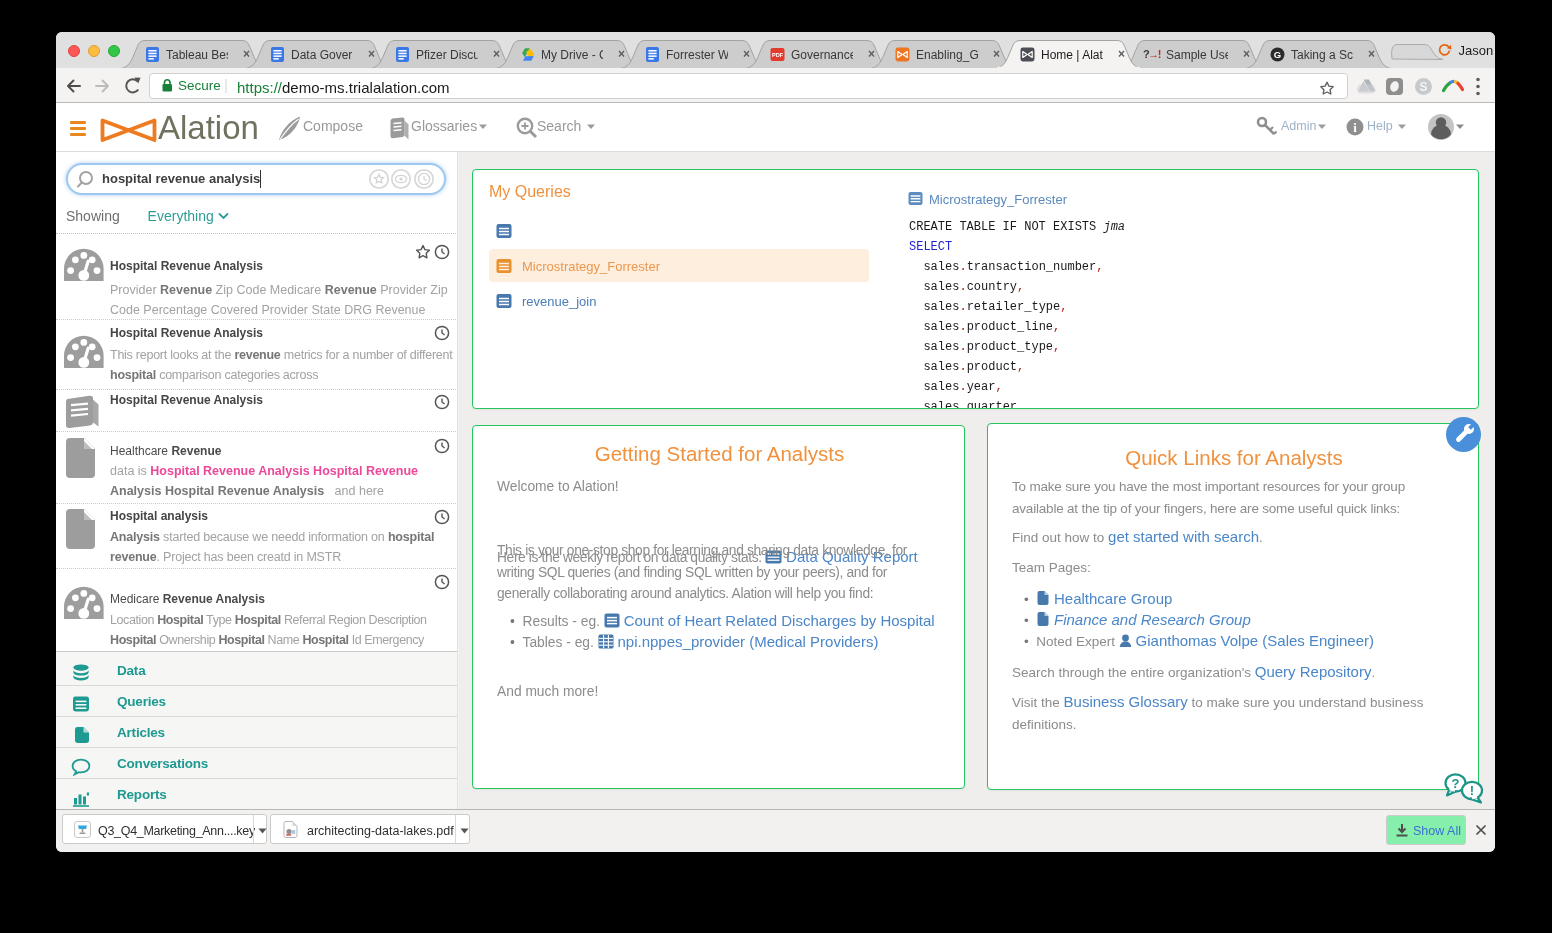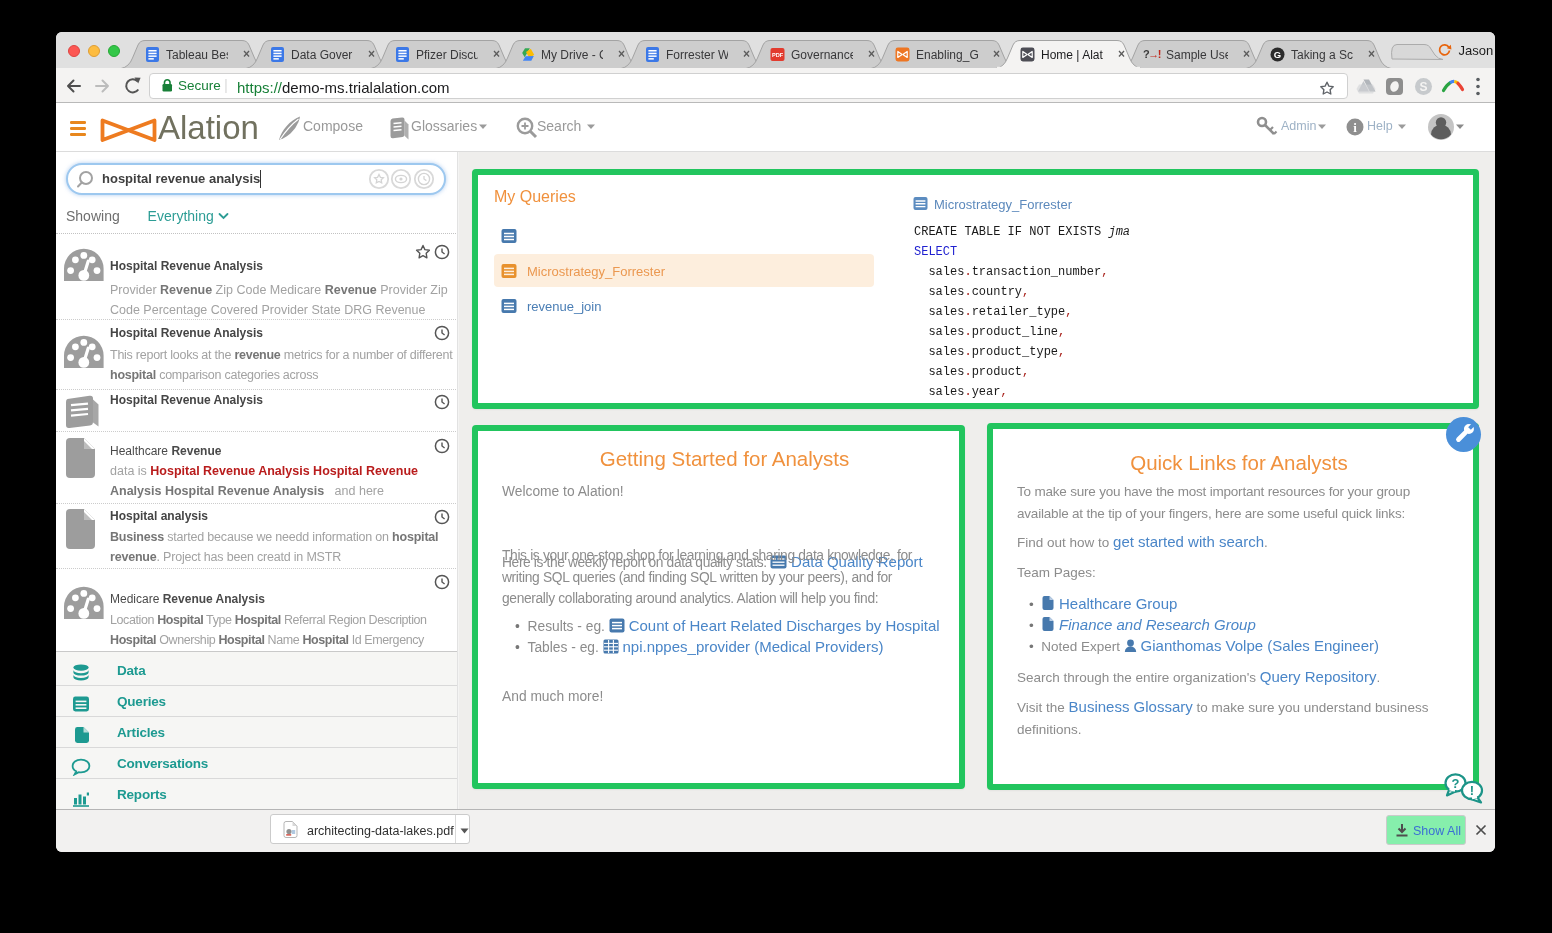--- a/index.html
+++ b/index.html
@@ -14,21 +14,21 @@
 .tabtxt{position:absolute;left:38px;top:8px;width:62px;height:15px;font-size:12px;color:#38383a;white-space:nowrap;overflow:hidden;}
 .tabx{position:absolute;right:9px;top:7px;font-size:12px;color:#5c5c5c;font-weight:bold;}
 
 #toolbar{position:absolute;left:0;top:36px;width:1439px;height:35px;background:#f4f3f2;border-bottom:1px solid #b9b9b9;}
 #urlbox{position:absolute;left:93px;top:5px;width:1199px;height:26px;background:#fff;border:1px solid #d0d0d0;border-radius:4px;}
 
 #appheader{position:absolute;left:0;top:71px;width:1439px;height:49px;background:#fff;border-bottom:1px solid #dcdcdc;}
 #sidebar{position:absolute;left:0;top:120px;width:402px;height:657px;background:#fff;border-right:1px solid #e2e2e2;overflow:hidden;}
 #main{position:absolute;left:403px;top:120px;width:1036px;height:657px;background:#efeeec;}
 #dlbar{position:absolute;left:0;top:777px;width:1439px;height:43px;background:#f2f1f0;border-top:1px solid #b5b5b5;}
-.card{position:absolute;background:#fff;border:6px solid #22c55e;border-radius:4px;box-shadow:0 1px 2px rgba(0,0,0,0.05);}
+.card{position:absolute;background:#fff;border:1px solid #22c55e;border-radius:4px;box-shadow:0 1px 2px rgba(0,0,0,0.05);}
 .orange{color:#f0913d;}
 a.lnk{color:#4a86c8;text-decoration:none;}
 .gtxt{color:#8c8c8c;}
 .pu{color:#a8201a;}
 </style>
 </head>
 <body>
 <div id="win">
   <div id="tabstrip">
     <svg width="1439" height="36" style="position:absolute;left:0;top:0">
@@ -325,34 +325,34 @@
     <svg class="abs" style="left:8px;top:285px;" width="36" height="42">
         <path d="M 2 5 Q 2 1 6 1 L 20 1 L 31 12 L 31 37 Q 31 41 27 41 L 6 41 Q 2 41 2 37 Z" fill="#9d9d9d"></path>
         <path d="M 20 1 L 20 12 L 31 12 Z" fill="#fff"></path>
         <path d="M 20 12 L 20 4 L 28 12 Z" fill="#bdbdbd"></path>
       </svg>
     <svg class="abs" style="left:378px;top:286px;" width="16" height="16">
         <circle cx="8" cy="8" r="6.6" fill="none" stroke="#555" stroke-width="1.5"></circle>
         <path d="M 8 4.4 V 8 L 10.6 10" stroke="#555" stroke-width="1.4" fill="none"></path>
       </svg>
     <div class="abs" style="left:54px;top:292px;font-size:12px;color:#4a4a4a;">Healthcare <b>Revenue</b></div>
-    <div class="abs" style="left:54px;top:310px;font-size:12.5px;color:#a2a2a2;line-height:19.5px;white-space:nowrap;">data is <b style="color:#b91c1c;">Hospital Revenue Analysis Hospital Revenue</b><br><b style="color:#767676;">Analysis Hospital Revenue Analysis</b>&nbsp;&nbsp; and here</div>
+    <div class="abs" style="left:54px;top:310px;font-size:12.5px;color:#a2a2a2;line-height:19.5px;white-space:nowrap;">data is <b style="color:#ec4899;">Hospital Revenue Analysis Hospital Revenue</b><br><b style="color:#767676;">Analysis Hospital Revenue Analysis</b>&nbsp;&nbsp; and here</div>
     <div class="abs" style="left:0;top:351px;width:402px;border-top:1px dotted #cccccc;"></div>
 
     <svg class="abs" style="left:8px;top:356px;" width="36" height="42">
         <path d="M 2 5 Q 2 1 6 1 L 20 1 L 31 12 L 31 37 Q 31 41 27 41 L 6 41 Q 2 41 2 37 Z" fill="#9d9d9d"></path>
         <path d="M 20 1 L 20 12 L 31 12 Z" fill="#fff"></path>
         <path d="M 20 12 L 20 4 L 28 12 Z" fill="#bdbdbd"></path>
       </svg>
     <svg class="abs" style="left:378px;top:357px;" width="16" height="16">
         <circle cx="8" cy="8" r="6.6" fill="none" stroke="#555" stroke-width="1.5"></circle>
         <path d="M 8 4.4 V 8 L 10.6 10" stroke="#555" stroke-width="1.4" fill="none"></path>
       </svg>
     <div class="abs" style="left:54px;top:357px;font-size:12px;font-weight:bold;color:#454545;">Hospital analysis</div>
-    <div class="abs" style="left:54px;top:376px;font-size:12.5px;color:#a2a2a2;line-height:19.5px;white-space:nowrap;letter-spacing:-0.2px;"><b style="color:#767676;">Business</b> started because we needd information on <b style="color:#767676;">hospital</b><br><b style="color:#767676;">revenue</b>. Project has been creatd in MSTR</div>
+    <div class="abs" style="left:54px;top:376px;font-size:12.5px;color:#a2a2a2;line-height:19.5px;white-space:nowrap;letter-spacing:-0.2px;"><b style="color:#767676;">Analysis</b> started because we needd information on <b style="color:#767676;">hospital</b><br><b style="color:#767676;">revenue</b>. Project has been creatd in MSTR</div>
     <div class="abs" style="left:0;top:416px;width:402px;border-top:1px dotted #cccccc;"></div>
 
     <svg class="abs" style="left:6px;top:431px;" width="44" height="36">
         <path d="M2 36 V23.5 A19.8 19.8 0 0 1 41.6 23.5 V36 Z" fill="#9d9d9d"></path>
         <g fill="#fff">
           <circle cx="8.6" cy="25.6" r="3.4"></circle>
           <circle cx="13.4" cy="14.8" r="3.4"></circle>
           <circle cx="21.8" cy="10.4" r="3.4"></circle>
           <circle cx="30.2" cy="14.8" r="3.4"></circle>
           <circle cx="35" cy="25.6" r="3.4"></circle>
@@ -534,20 +534,33 @@
       <path d="M 5 17 L 3 22.5 L 12 18.3 Z" fill="#fff" stroke="#1c9488" stroke-width="2.2" stroke-linejoin="round"></path>
       <path d="M 5.5 16 L 11 17.5 Z" fill="#fff" stroke="#fff" stroke-width="2.5"></path>
       <text x="11.5" y="14.5" text-anchor="middle" font-size="13" font-weight="bold" fill="#1c9488" font-family="Liberation Sans">?</text>
       <ellipse cx="28" cy="17.5" rx="10" ry="8.6" fill="#fff" stroke="#1c9488" stroke-width="2.2"></ellipse>
       <path d="M 33.5 24.5 L 37 29.5 L 26 25.8 Z" fill="#fff" stroke="#1c9488" stroke-width="2.2" stroke-linejoin="round"></path>
       <path d="M 28 25 L 33 24 Z" stroke="#fff" stroke-width="2.5"></path>
       <text x="28" y="22" text-anchor="middle" font-size="13" font-weight="bold" fill="#1c9488" font-family="Liberation Sans">!</text>
     </svg>
   </div>
   <div id="dlbar">
+    <div class="abs" style="left:6px;top:4px;width:205px;height:30px;background:#fff;border:1px solid #cbcbcb;border-radius:3px;">
+      <svg class="abs" style="left:11px;top:6px;" width="17" height="17">
+          <rect x="0.5" y="0.5" width="16" height="16" rx="2.5" fill="#fdfdfd" stroke="#c9c9c9"></rect>
+          <path d="M 4 4.5 L 13 4.5 L 12 8 L 5 8 Z" fill="#2fa7e0"></path>
+          <rect x="7.7" y="8" width="1.6" height="3.4" fill="#9a9a9a"></rect>
+          <rect x="5.4" y="11.4" width="6.2" height="1.6" rx="0.8" fill="#9a9a9a"></rect>
+        </svg>
+      <span class="abs" style="left:35px;top:9px;font-size:12.5px;color:#303030;letter-spacing:-0.3px;">Q3_Q4_Marketing_Ann....key</span>
+      <span class="abs" style="left:190px;top:0;width:1px;height:28px;background:#d8d8d8;"></span>
+      <svg class="abs" style="left:195px;top:13px;" width="9" height="6">
+          <polygon points="0.5,0.5 8.5,0.5 4.5,5.5" fill="#555"></polygon>
+        </svg>
+    </div>
     <div class="abs" style="left:214px;top:4px;width:200px;height:30px;background:#fff;border:1px solid #cbcbcb;border-radius:3px;">
       <svg class="abs" style="left:12px;top:6px;" width="15" height="17">
           <path d="M 1 2.5 Q 1 0.5 3 0.5 L 9.5 0.5 L 14 5 L 14 14.5 Q 14 16.5 12 16.5 L 3 16.5 Q 1 16.5 1 14.5 Z" fill="#fff" stroke="#b5b5b5"></path>
           <path d="M 9.5 0.5 L 9.5 5 L 14 5 Z" fill="#d8d8d8"></path>
           <circle cx="6" cy="10.5" r="2.6" fill="#8f8f8f"></circle>
           <rect x="8.8" y="9" width="3.4" height="4" fill="#b0c8e0"></rect>
           <rect x="3.2" y="13.2" width="5" height="1.4" fill="#d04437"></rect>
         </svg>
       <span class="abs" style="left:36px;top:9px;font-size:12.5px;color:#303030;">architecting-data-lakes.pdf</span>
       <span class="abs" style="left:184px;top:0;width:1px;height:28px;background:#d8d8d8;"></span>

